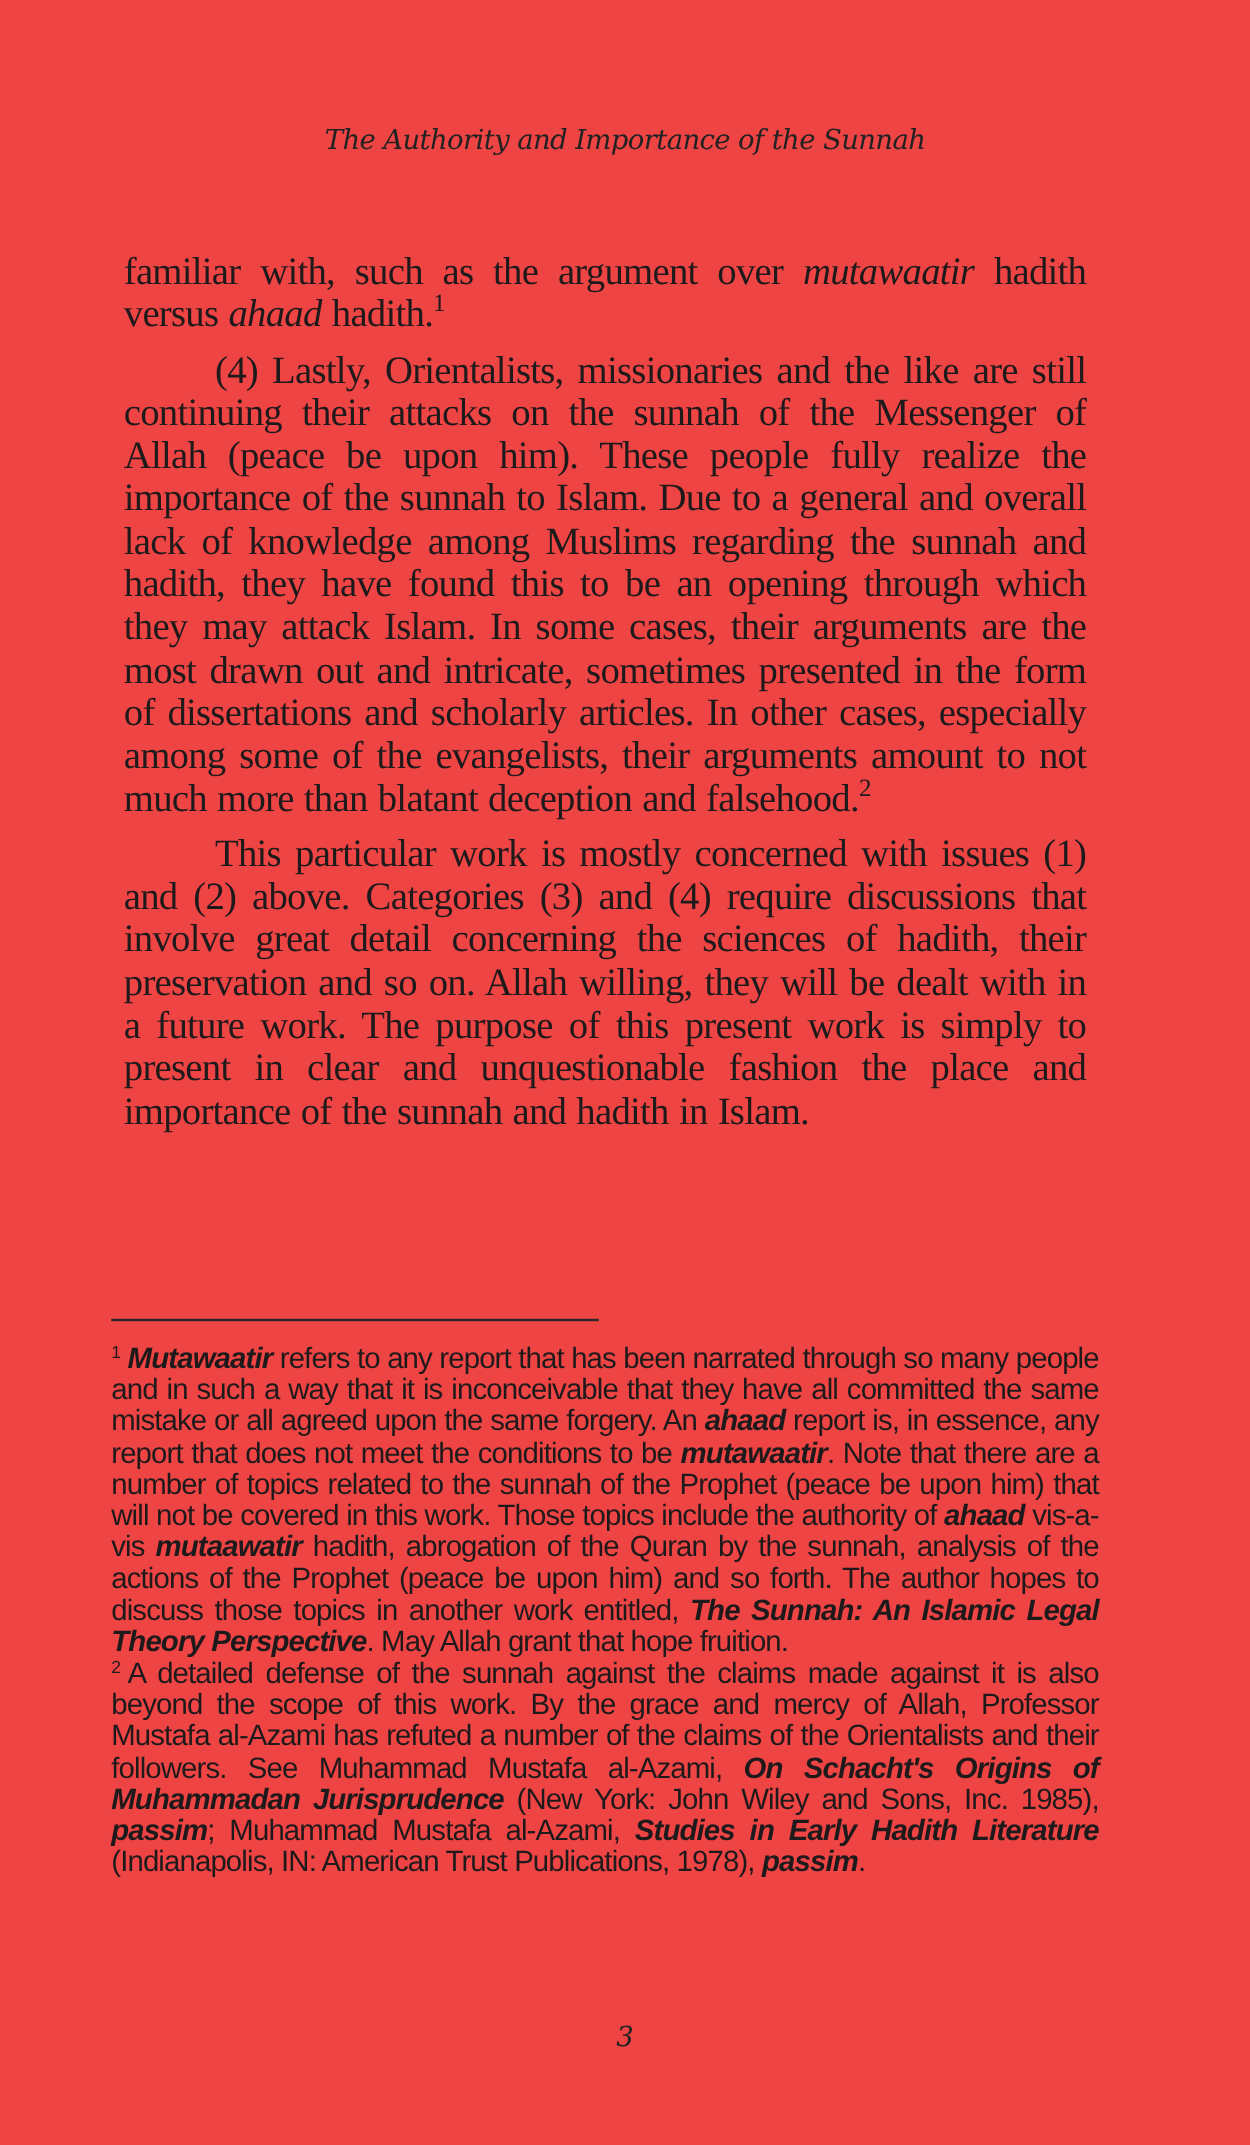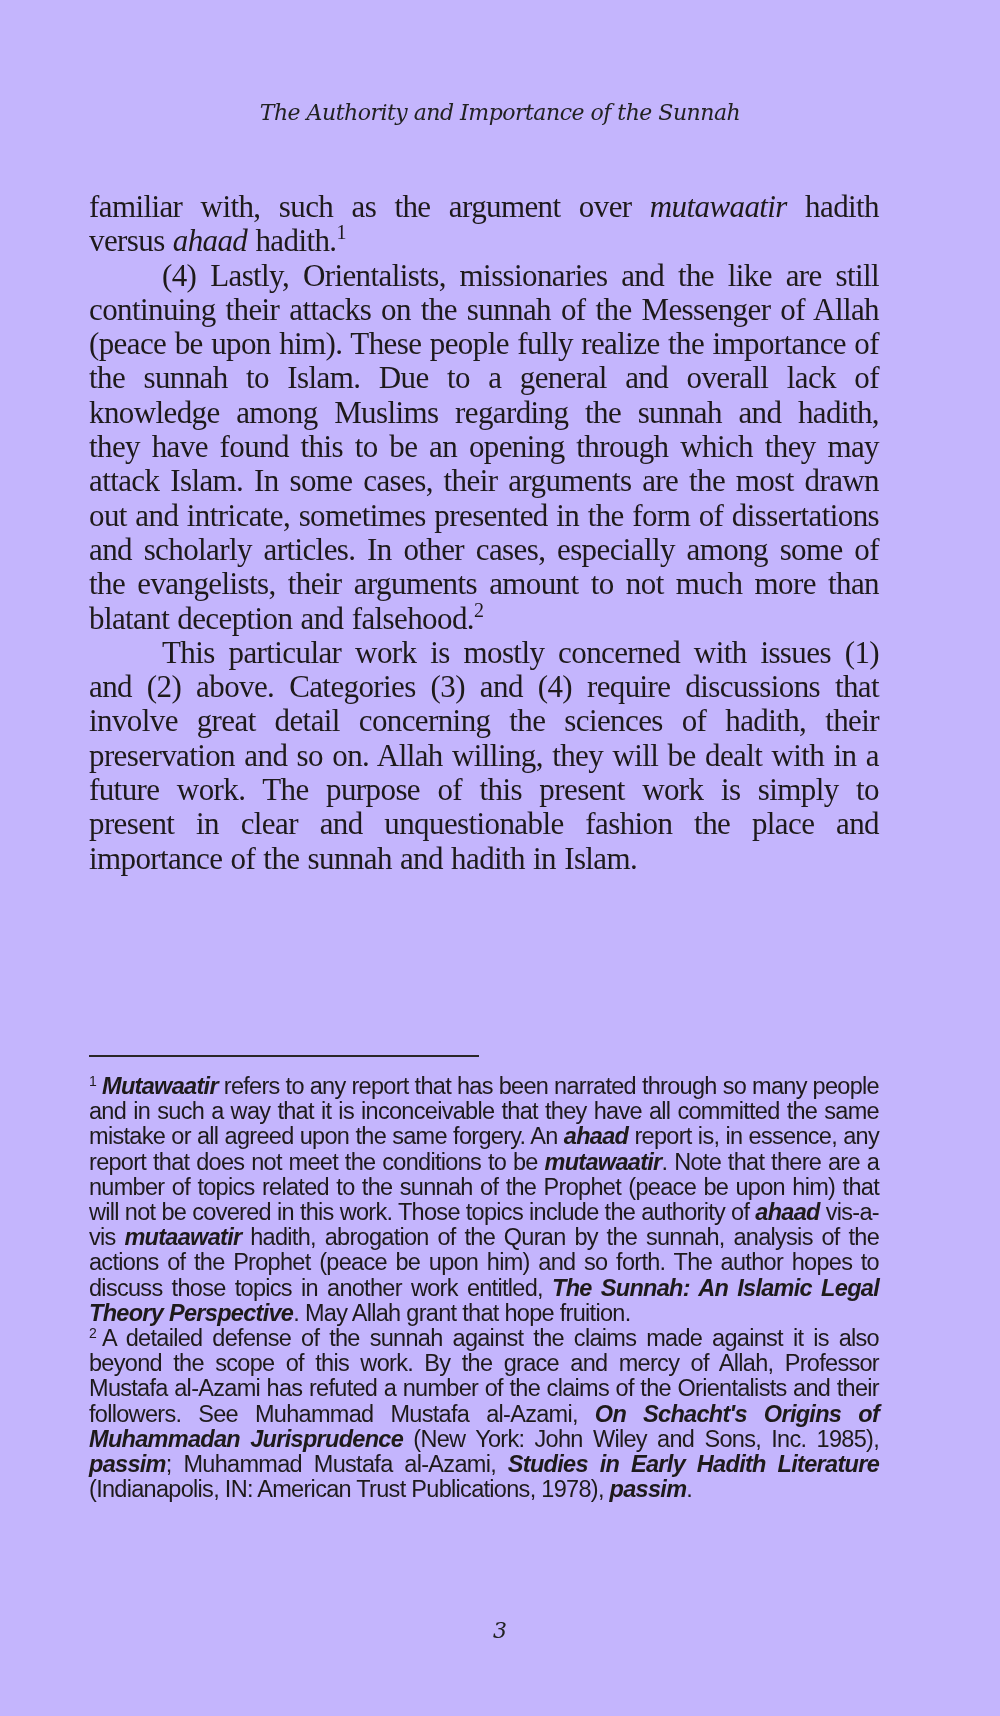--- a/index.html
+++ b/index.html
@@ -1,27 +1,27 @@
 <!DOCTYPE html>
 <html><head>
   <meta charset="utf-8">
   <style>
     html, body { margin: 0; padding: 0; background: #ffffff; }
     body { width: 1000px; height: 1716px; position: relative; overflow: hidden; color: #231f20; }
-    .page { position: absolute; left: 0; top: 0; width: 1000px; height: 1716px; background: #c4b5fd; }
+    .page { position: absolute; left: 0; top: 0; width: 1000px; height: 1716px; background: #ef4444; }
     .running-head {
       position: absolute; top: 100px; left: 0; width: 1000px; text-align: center;
       font-family: "DejaVu Serif", serif; font-style: italic; font-size: 22px; letter-spacing: -0.5px; color: #222;
     }
     .body-text {
       position: absolute; left: 89px; top: 190px; width: 790px;
       font-family: "Liberation Serif", serif; font-size: 31px; line-height: 34.3px;
       text-align: justify; color: #1e1a1b; letter-spacing: -0.6px; word-spacing: 1px;
     }
-    .body-text p { margin: 0; }
+    .body-text p { margin: 10px; }
     .body-text p.indent { text-indent: 73px; }
     sup.fn { font-size: 20px; line-height: 0; vertical-align: 12px; }
     .rule { position: absolute; left: 89px; top: 1055px; width: 390px; height: 0; border-top: 2px solid #2a2627; }
     .footnotes {
       position: absolute; left: 89px; top: 1074px; width: 790px;
       font-family: Liberation Sans, sans-serif; font-size: 23.5px; line-height: 25.2px;
       text-align: justify; color: #1e1a1b; letter-spacing: -0.7px;
     }
     .footnotes p { margin: 0; }
     .footnotes sup { font-size: 14px; line-height: 0; vertical-align: 8px; margin-right: 6px; }

